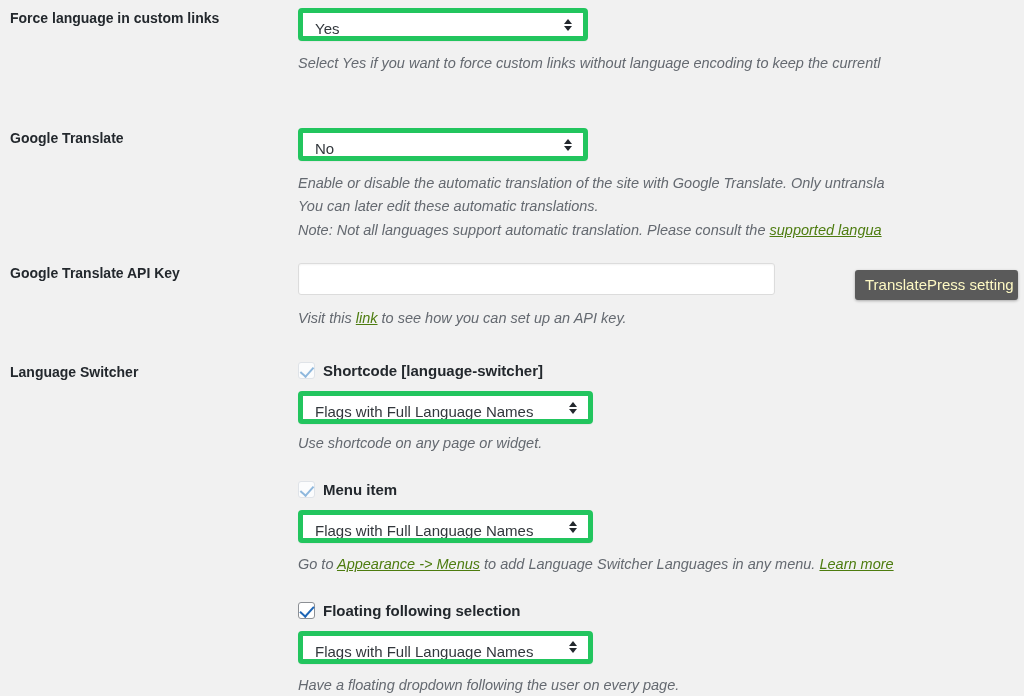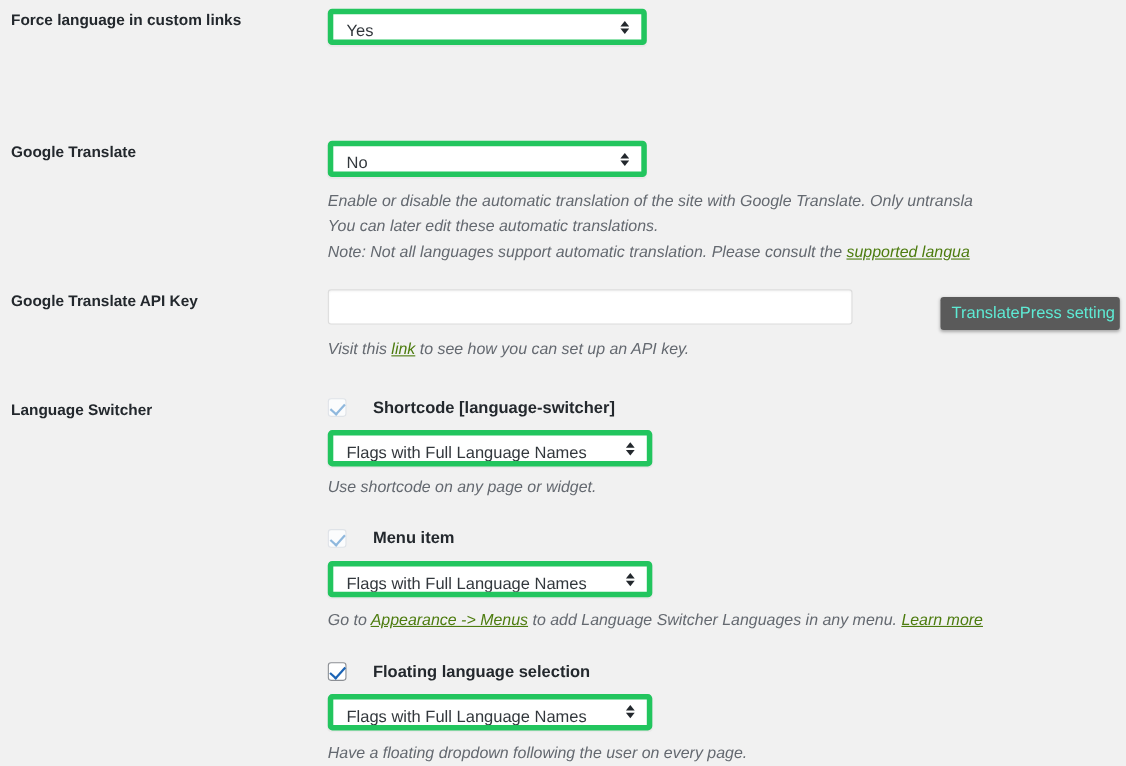--- a/index.html
+++ b/index.html
@@ -118,21 +118,21 @@
   }
   .desc a {
     color: #4d7c0f;
     font-style: italic;
   }
 
   
   .check-line {
     display: flex;
     align-items: center;
-    gap: 24px;
+    gap: 8px;
   }
   .cb {
     position: relative;
     width: 17px;
     height: 17px;
     flex: 0 0 17px;
     border-radius: 3px;
     background: #ffffff;
   }
   
@@ -171,21 +171,21 @@
     font-weight: bold;
     font-size: 15px;
     color: #23282d;
     white-space: nowrap;
   }
 
   
   .tooltip {
     position: absolute;
     background: #5a5a5a;
-    color: #5eead4;
+    color: #fef9c3;
     font-size: 15px;
     font-family: "Liberation Sans", sans-serif;
     padding: 6px 4px 7px 10px;
     border-radius: 3px;
     white-space: nowrap;
     box-shadow: 0 1px 3px rgba(0,0,0,0.3);
     overflow: hidden;
   }
 
   
@@ -199,20 +199,21 @@
   <div class="abs row" style="left:0; top:8px; width:872px;">
     <div class="row-label">Force language in custom links</div>
     <div class="row-field">
       <div class="select-box w-yesno">
         <span>Yes</span>
         <span class="select-arrows">
           <span class="up"></span>
             <span class="down"></span>
         </span>
       </div>
+      <div class="desc" style="margin-top:11px;">Select Yes if you want to force custom links without language encoding to keep the currentl</div>
     </div>
   </div>
 
   <div class="abs row" style="left:0; top:128px; width:1024px;">
     <div class="row-label">Google Translate</div>
     <div class="row-field">
       <div class="select-box w-yesno">
         <span>No</span>
         <span class="select-arrows">
           <span class="up"></span>
@@ -263,21 +264,21 @@
             <span class="up"></span>
               <span class="down"></span>
           </span>
         </div>
         <div class="desc" style="margin-top:10px;"><span>Go to </span><a href="#">Appearance -&gt; Menus</a><span> to add Language Switcher Languages in any menu. </span><a href="#">Learn more</a></div>
       </div>
 
       <div style="margin-top:25px;">
         <div class="check-line">
           <span class="cb active"></span>
-          <span class="check-label">Floating language selection</span>
+          <span class="check-label">Floating following selection</span>
         </div>
         <div class="select-box w-flags" style="margin-top:12px;">
           <span>Flags with Full Language Names</span>
           <span class="select-arrows">
             <span class="up"></span>
               <span class="down"></span>
           </span>
         </div>
         <div class="desc" style="margin-top:10px;">Have a floating dropdown following the user on every page.</div>
       </div>

